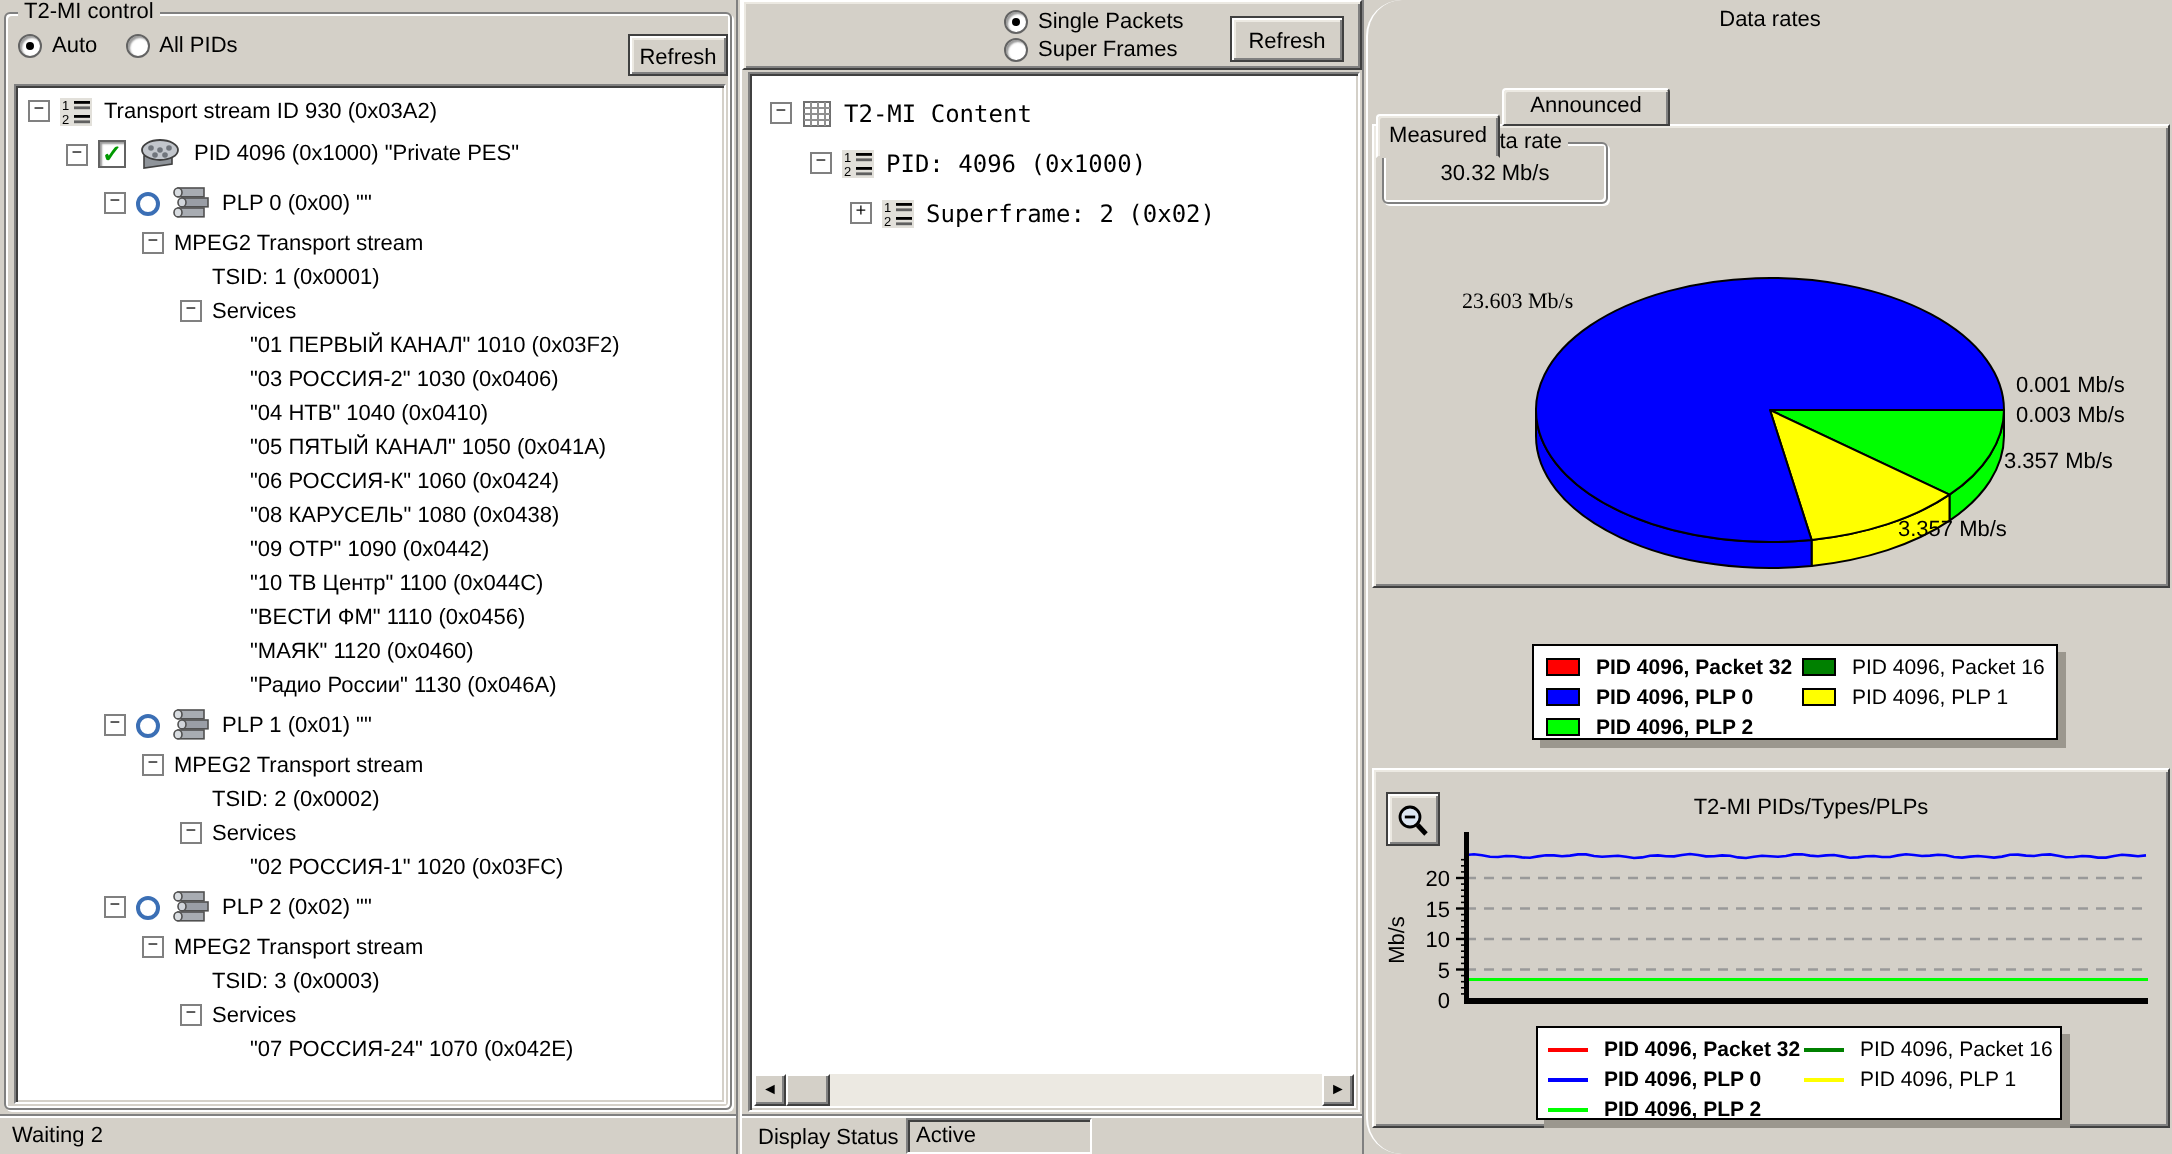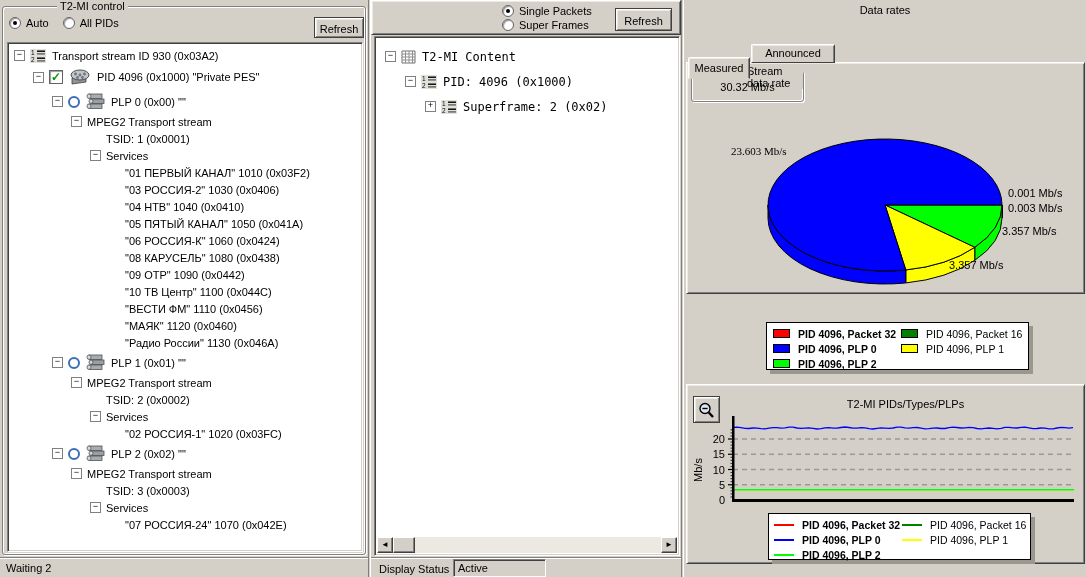--- a/index.html
+++ b/index.html
@@ -6,42 +6,42 @@
   html,body { width: 1086px; height: 577px; }
   body {
     position: relative; overflow: hidden;
     background: #d4d0c8;
     font-family: "Liberation Sans", sans-serif;
     font-size: 11px; color: #000;
   }
   .panel { position: absolute; top: 0; height: 577px; }
   #panel-left   { left: 0;   width: 369px; border-right: 1px solid #808080; }
   #panel-middle { left: 370px; width: 312px; border-left: 1px solid #ffffff; border-right: 1px solid #808080; }
-  #panel-right  { left: 683px; width: 403px; border-left: 1px solid #ffffff; }
+  #panel-right  { left: 683px; width: 403px; border-left: 1px solid #ffffff; border-radius: 18px; }
 
   .btn {
     position: absolute; background: #d4d0c8;
     border: 1px solid; border-color: #404040;
     box-shadow: inset 1px 1px 0 #ffffff, inset -1px -1px 0 #808080, inset 2px 2px 0 #ece9e2;
     font-family: "Liberation Sans", sans-serif; font-size: 11px;
     text-align: center; cursor: default; padding-top: 3px;
   }
   .sunken-white {
     background: #ffffff; border: 1px solid; border-color: #808080 #ffffff #ffffff #808080;
     box-shadow: inset 1px 1px 0 #404040, inset -1px -1px 0 #d4d0c8;
   }
   .raised {
     border: 1px solid; border-color: #ffffff #404040 #404040 #ffffff;
     box-shadow: inset 1px 1px 0 #ece9e2, inset -1px -1px 0 #808080;
   }
   .groupbox {
     position: absolute; border: 1px solid #808080; border-radius: 3px;
     box-shadow: inset 1px 1px 0 #ffffff, inset -1px -1px 0 #ffffff, 1px 1px 0 #ffffff;
   }
-  .gb-label { position: absolute; top: -7px; left: 6px; background: #d4d0c8; padding: 0 3px; margin-left: 48px; }
+  .gb-label { position: absolute; top: -7px; left: 6px; background: #d4d0c8; padding: 0 3px; }
 
   .radio-row { position: absolute; display: flex; gap: 14px; }
   .radio-item { display: flex; align-items: center; gap: 5px; }
   .radio {
     width: 12px; height: 12px; border-radius: 50%; background: #fff;
     border: 1px solid #636363; box-shadow: inset 1px 1px 1px #9a9a9a; position: relative; flex: none;
   }
   .radio.sel::after {
     content: ""; position: absolute; left: 3px; top: 3px; width: 4px; height: 4px;
     border-radius: 50%; background: #000;

